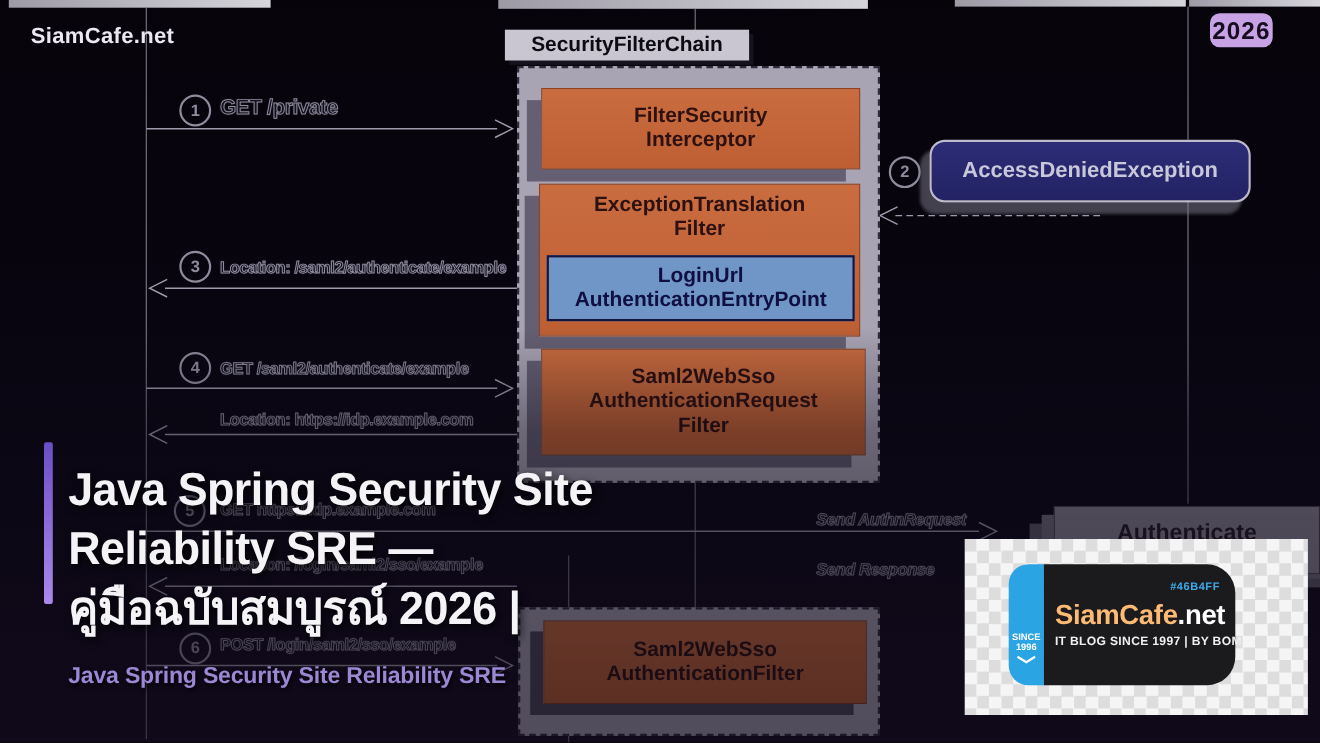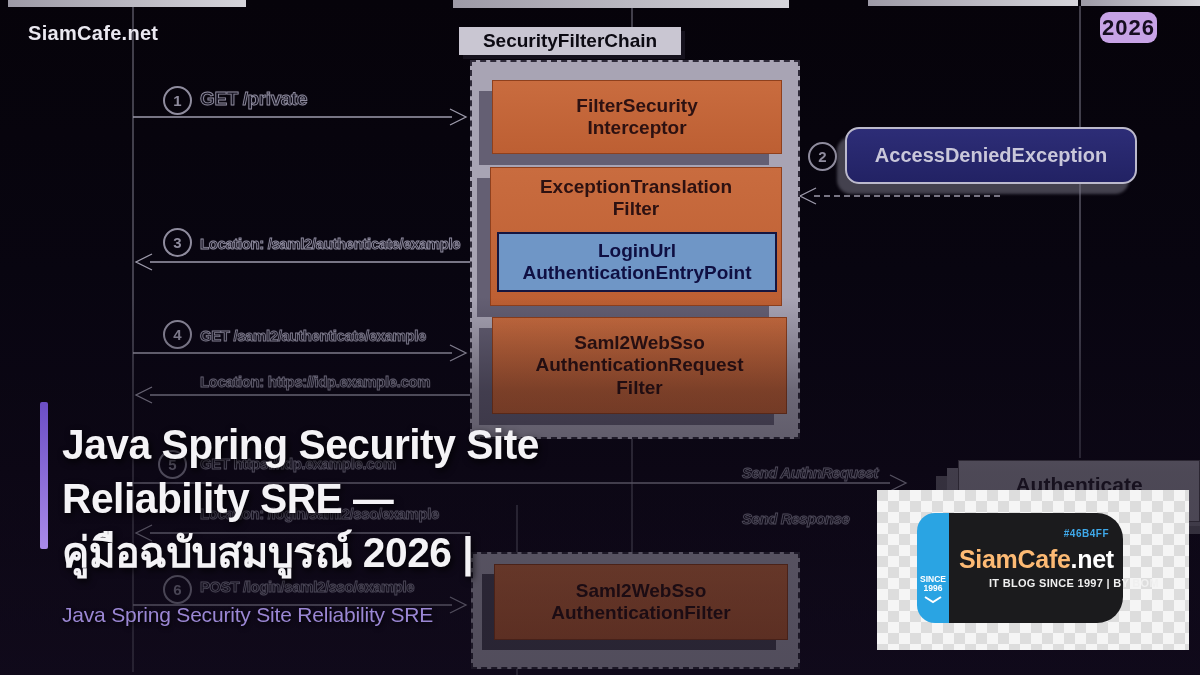--- a/index.html
+++ b/index.html
@@ -58,35 +58,35 @@
   }
   
   .brand{position:absolute;z-index:6;color:#eae8f0;font-size:20px;font-weight:bold;letter-spacing:.3px;}
   .badge{
     position:absolute;z-index:6;display:flex;align-items:center;justify-content:center;
     background:#c7a3e6;border-radius:9px;color:#160d20;font-size:22px;letter-spacing:1px;font-weight:bold;
   }
   .accent{position:absolute;z-index:6;background:linear-gradient(180deg,#6b4ec6,#a98ae8);border-radius:2px;}
   .title{position:absolute;z-index:6;color:#f4f3f6;font-weight:bold;font-size:42px;line-height:54px;
     letter-spacing:-0.5px;text-shadow:2px 3px 8px rgba(0,0,0,.85);transform:scaleX(.97);transform-origin:left top;}
-  .subtitle{position:absolute;z-index:6;color:#9b87d4;font-weight:normal;font-size:21px;letter-spacing:-0.2px;
+  .subtitle{position:absolute;z-index:6;color:#9b87d4;font-weight:bold;font-size:21px;letter-spacing:-0.2px;
     text-shadow:1px 2px 4px rgba(0,0,0,.8);}
   
   .card{
     position:absolute;z-index:7;
     background:repeating-conic-gradient(#f5f5f5 0% 25%,#dddddd 0% 50%);background-size:22px 22px;
   }
   .logo{position:absolute;display:flex;}
   .logo .strip{position:relative;width:32px;background:#2aa4e3;border-radius:18px 0 0 18px;}
   .logo .body{position:relative;width:174px;background:#1b1b1d;border-radius:0 26px 26px 0;}
   .hexlbl{position:absolute;top:15px;right:14px;color:#3fa9ea;font-size:10px;font-weight:bold;letter-spacing:.5px;}
   .loname{position:absolute;top:32px;left:10px;font-size:25px;font-weight:bold;letter-spacing:-0.3px;}
   .loname .b{color:#fdba74;}
   .loname .w{color:#ffffff;}
-  .lotag{position:absolute;top:64px;left:10px;color:#f0f0f0;font-size:11px;font-weight:bold;letter-spacing:.3px;white-space:nowrap;margin-left:30px;}
+  .lotag{position:absolute;top:64px;left:10px;color:#f0f0f0;font-size:11px;font-weight:bold;letter-spacing:.3px;white-space:nowrap;}
   .since{position:absolute;bottom:16px;left:0;width:32px;text-align:center;color:#fff;font-size:8.5px;font-weight:bold;line-height:1.15;}
 </style>
 </head>
 <body>
 
 <div id="stage">
 
   <svg id="wires" width="1200" height="675">
     <g stroke="#7d7a8a" stroke-width="1" fill="none">
       <line x1="133" y1="7" x2="133" y2="672"></line>

